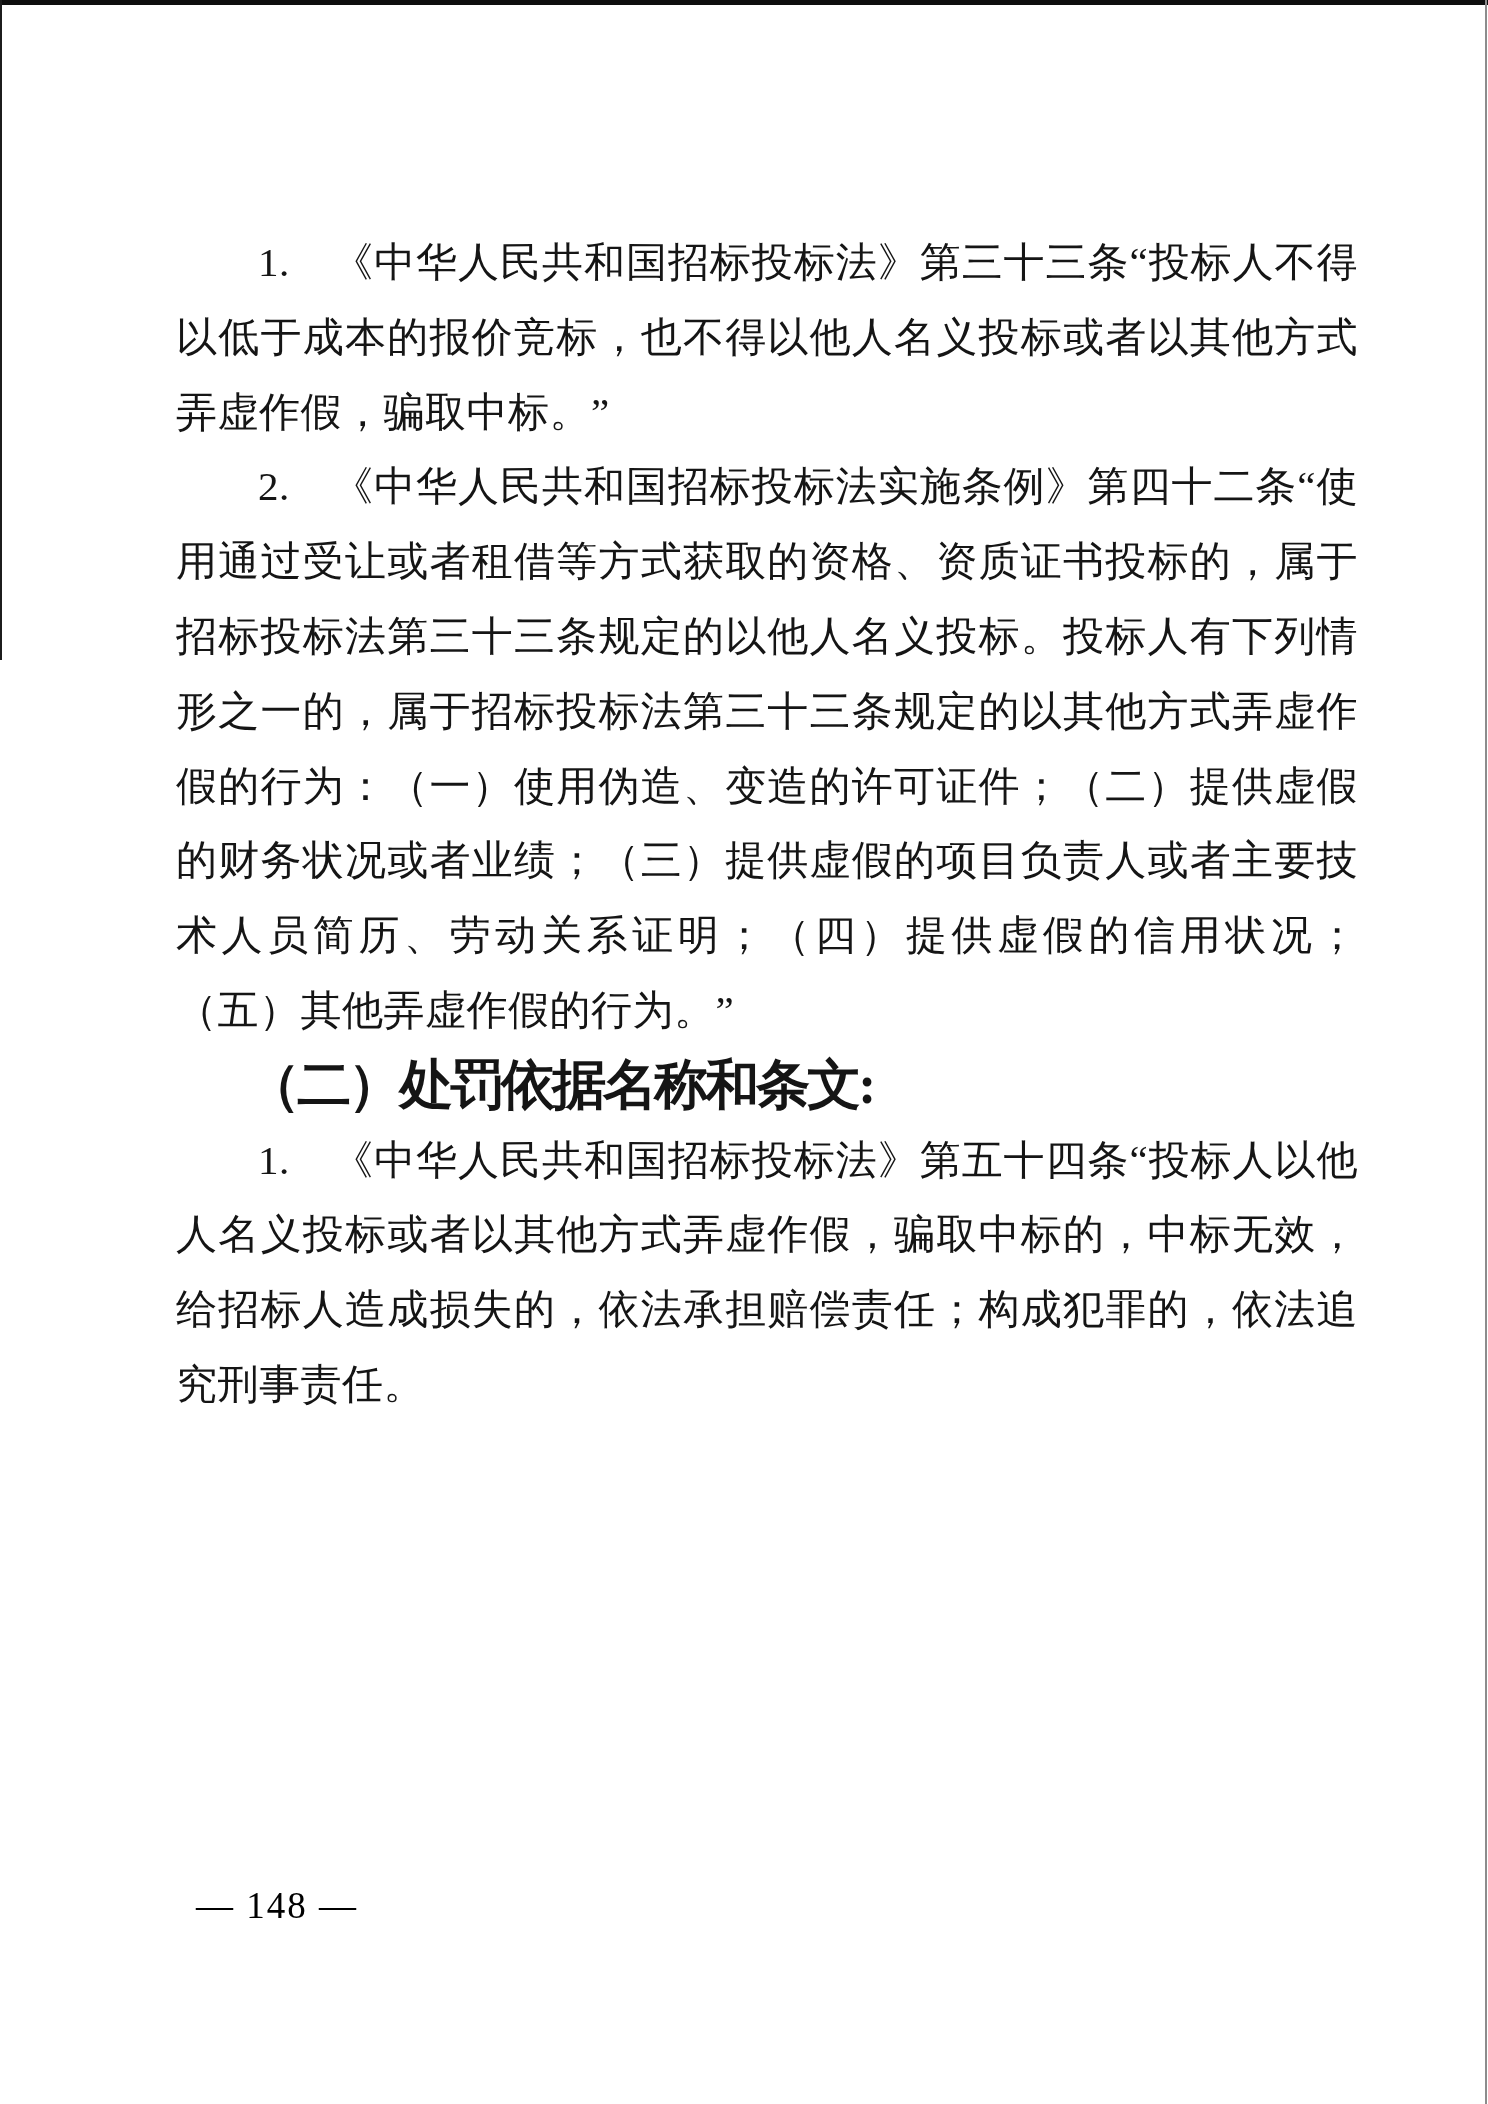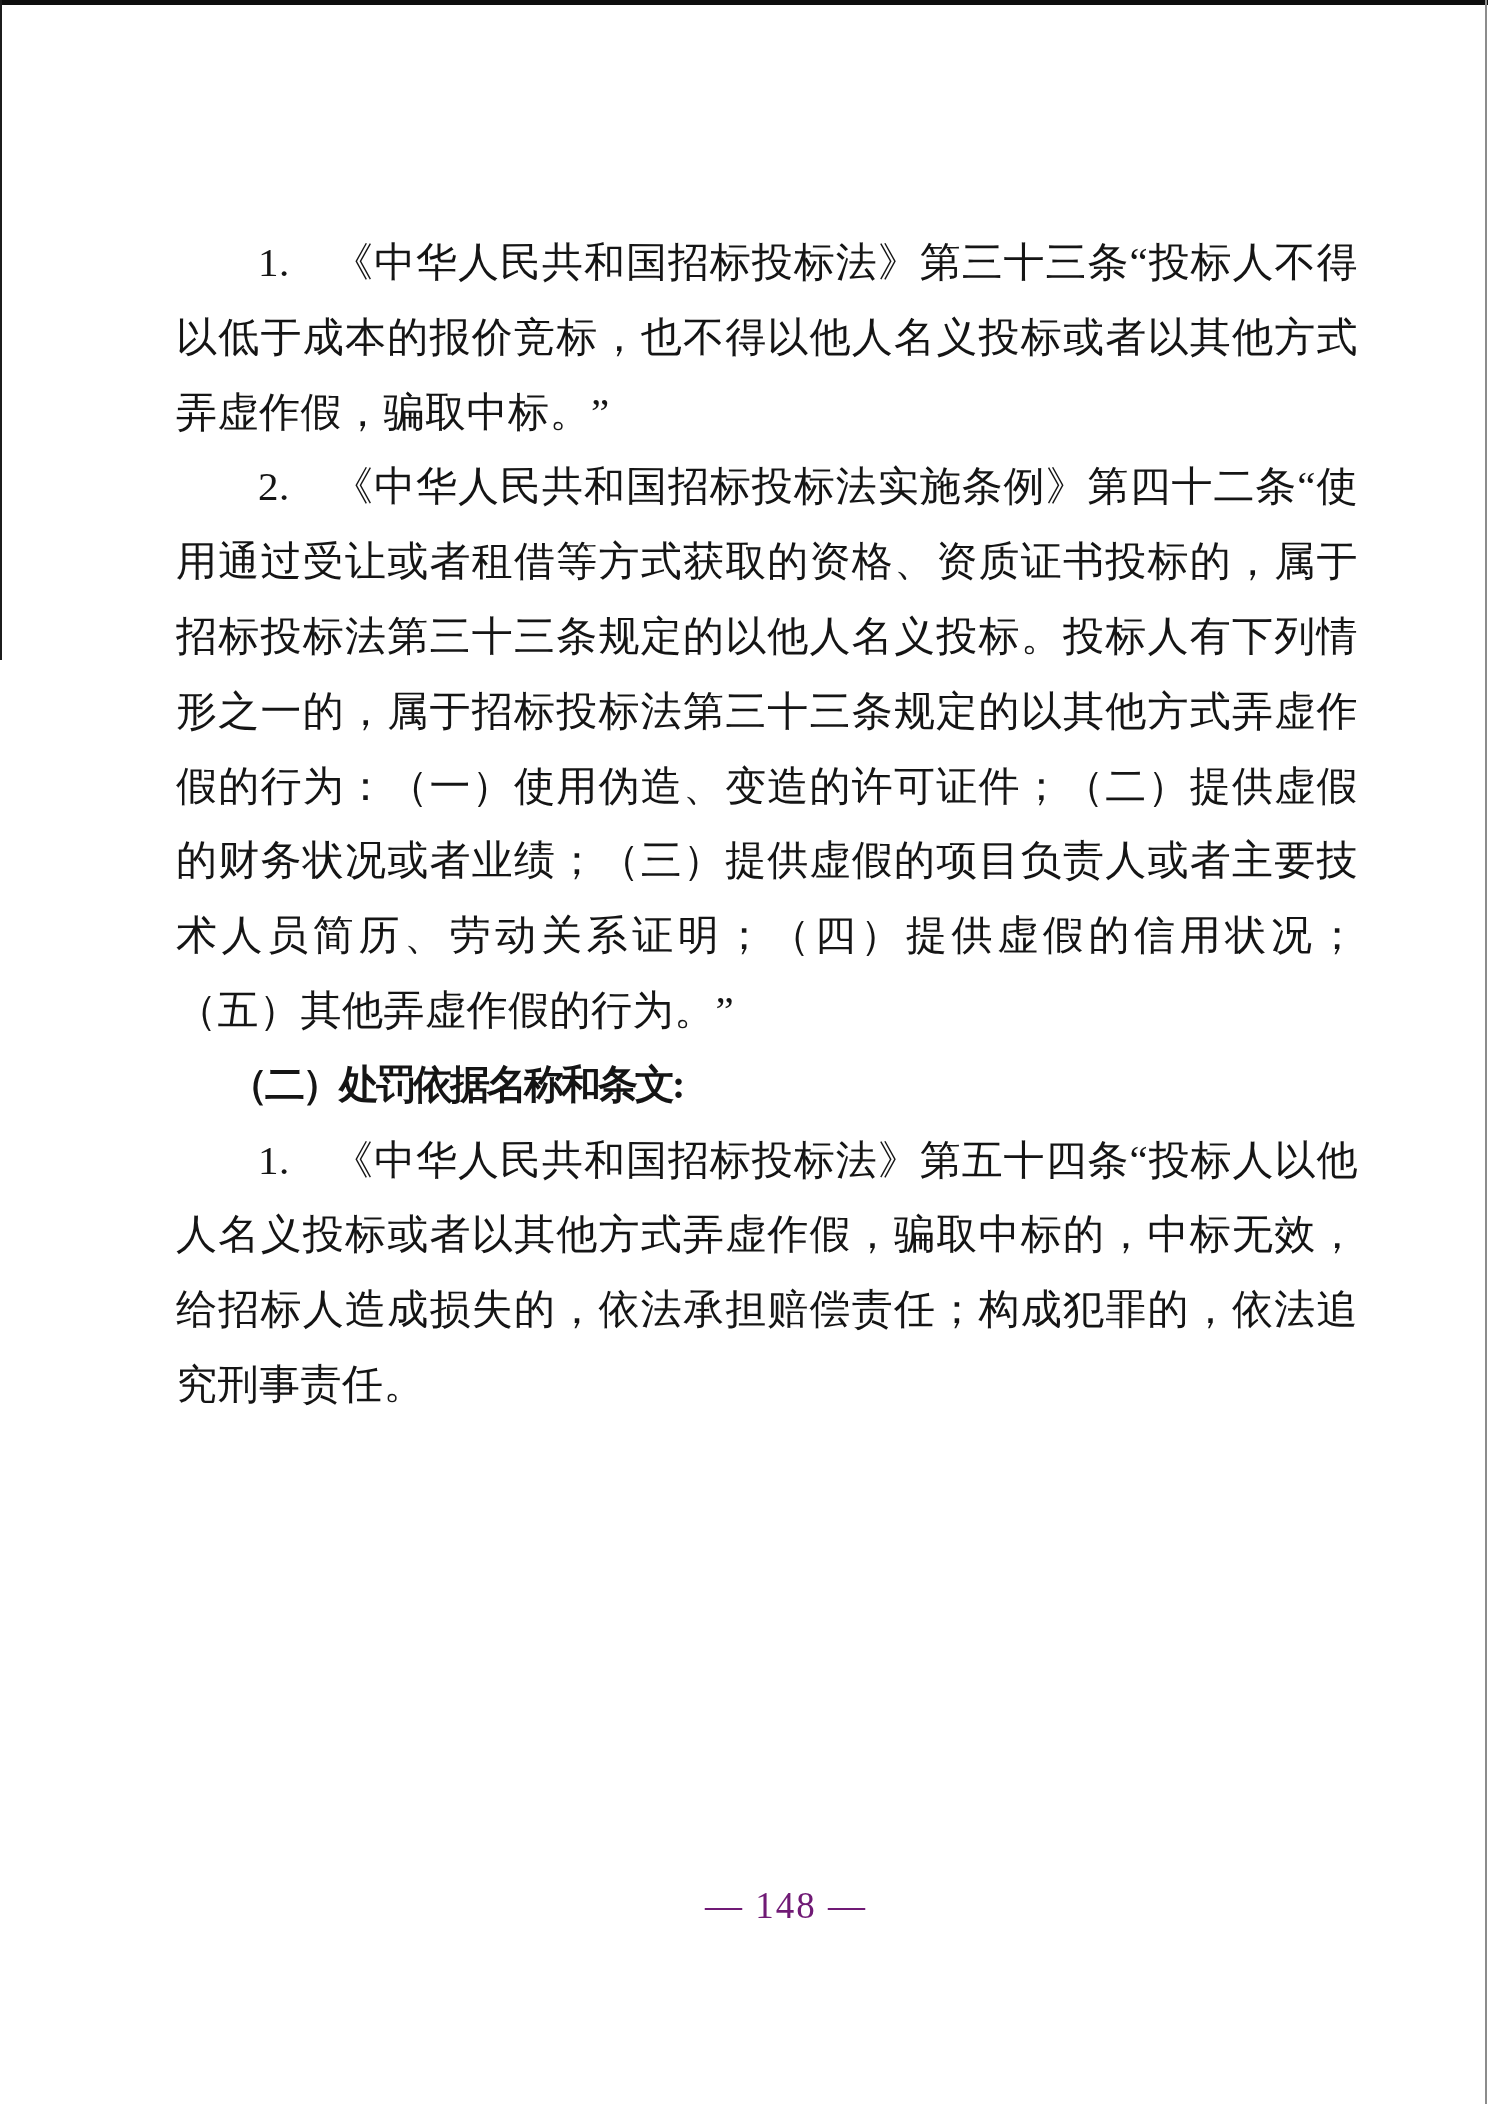--- a/index.html
+++ b/index.html
@@ -48,33 +48,33 @@
     text-align: justify;
     letter-spacing: 0.5px;
   }
   .content p {
     margin: 0;
     padding: 0;
     text-indent: 2em;
   }
   .content p.heading {
     font-weight: bold;
-    font-size: 40px;
+    font-size: 54px;
     letter-spacing: -3px;
     text-indent: 1.3em;
   }
   .footer {
     position: absolute;
     left: 196px;
     top: 1878px;
     width: 1180px;
-    text-align: center;
+    text-align: left;
     font-size: 37px;
     line-height: 56px;
-    color: #701a75;
+    color: #000000;
     letter-spacing: 2px;
   }
 </style>
 </head>
 <body>
 
 <div class="page">
   <div class="scan-bar-top"></div>
   <div class="scan-line-left"></div>
   <div class="scan-line-right"></div>

